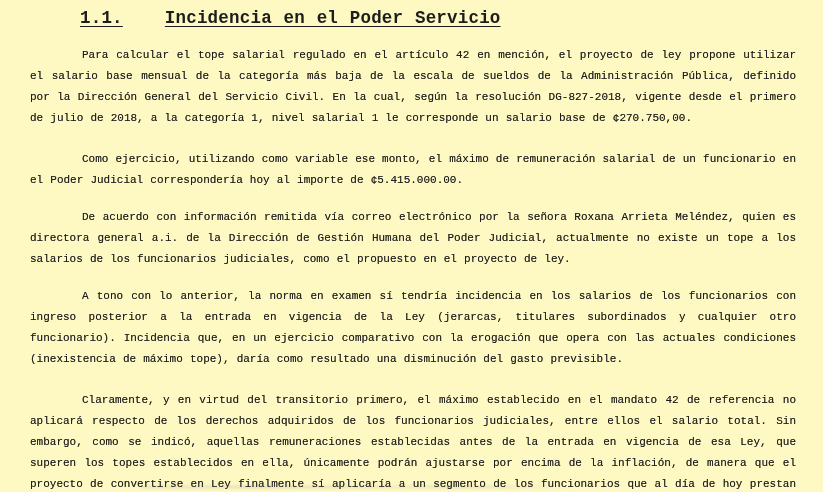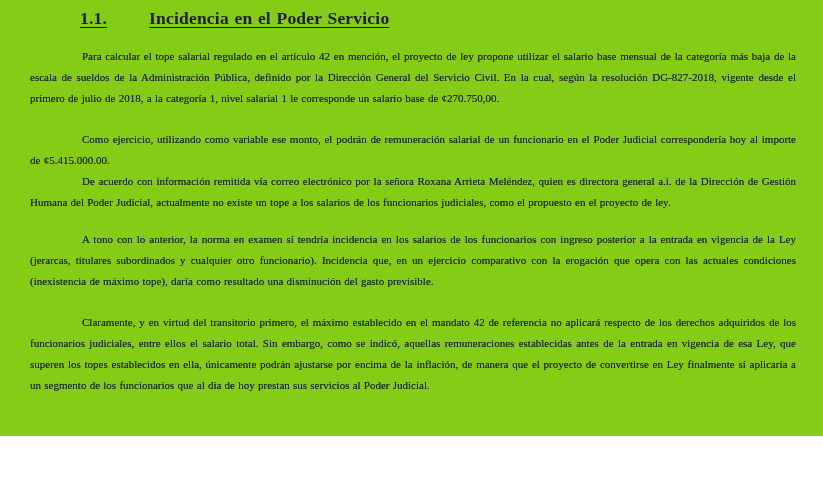--- a/index.html
+++ b/index.html
@@ -3,23 +3,23 @@
 <meta charset="utf-8">
 <style>
   html, body {
     margin: 0;
     padding: 0;
     background: #ffffff;
   }
   .page {
     position: relative;
     width: 823px;
-    height: 436px;
-    background: #84cc16;
-    font-family: Liberation Serif, serif;
+    height: 492px;
+    background: #fef9c3;
+    font-family: Liberation Mono, monospace;
     color: #1d1d1d;
     overflow: hidden;
   }
   .content {
     position: absolute;
     left: 30px;
     top: 6px;
     width: 766px;
   }
   .heading {
@@ -45,21 +45,21 @@
     line-height: 21px;
     text-align: justify;
     text-indent: 52px;
     margin: 0;
     word-spacing: 0.5px;
     
     text-shadow: 0 0 0.45px rgba(20,20,20,0.55);
   }
   p.p1 { margin-top: 17px; }
   p.p2 { margin-top: 20px; }
-  p.p3 { margin-top: 0; }
+  p.p3 { margin-top: 16px; }
   p.p4 { margin-top: 16px;   }  
   p.p5 { margin-top: 20px; }
   .scan-artifact {
     position: absolute;
     left: 140px;
     top: 485px;
     width: 430px;
     height: 4px;
     background: linear-gradient(90deg,
       rgba(120,120,120,0.10), rgba(140,140,140,0.16) 30%,
@@ -75,21 +75,21 @@
 <div class="page">
   <div class="content">
 
     <h2 class="heading">
       <span class="heading-number">1.1.</span>
       <span class="heading-title">Incidencia en el Poder Servicio</span>
     </h2>
 
     <p class="body-para p1">Para calcular el tope salarial regulado en el artículo 42 en mención, el proyecto de ley propone utilizar el salario base mensual de la categoría más baja de la escala de sueldos de la Administración Pública, definido por la Dirección General del Servicio Civil. En la cual, según la resolución DG-827-2018, vigente desde el primero de julio de 2018, a la categoría 1, nivel salarial 1 le corresponde un salario base de ¢270.750,00.</p>
 
-    <p class="body-para p2">Como ejercicio, utilizando como variable ese monto, el podrán de remuneración salarial de un funcionario en el Poder Judicial correspondería hoy al importe de ¢5.415.000.00.</p>
+    <p class="body-para p2">Como ejercicio, utilizando como variable ese monto, el máximo de remuneración salarial de un funcionario en el Poder Judicial correspondería hoy al importe de ¢5.415.000.00.</p>
 
     <p class="body-para p3">De acuerdo con información remitida vía correo electrónico por la señora Roxana Arrieta Meléndez, quien es directora general a.i. de la Dirección de Gestión Humana del Poder Judicial, actualmente no existe un tope a los salarios de los funcionarios judiciales, como el propuesto en el proyecto de ley.</p>
 
     <p class="body-para p4">A tono con lo anterior, la norma en examen sí tendría incidencia en los salarios de los funcionarios con ingreso posterior a la entrada en vigencia de la Ley (jerarcas, titulares subordinados y cualquier otro funcionario). Incidencia que, en un ejercicio comparativo con la erogación que opera con las actuales condiciones (inexistencia de máximo tope), daría como resultado una disminución del gasto previsible.</p>
 
     <p class="body-para p5">Claramente, y en virtud del transitorio primero, el máximo establecido en el mandato 42 de referencia no aplicará respecto de los derechos adquiridos de los funcionarios judiciales, entre ellos el salario total. Sin embargo, como se indicó, aquellas remuneraciones establecidas antes de la entrada en vigencia de esa Ley, que superen los topes establecidos en ella, únicamente podrán ajustarse por encima de la inflación, de manera que el proyecto de convertirse en Ley finalmente sí aplicaría a un segmento de los funcionarios que al día de hoy prestan sus servicios al Poder Judicial.</p>
 
   </div>
 
   <div class="scan-artifact"></div>

